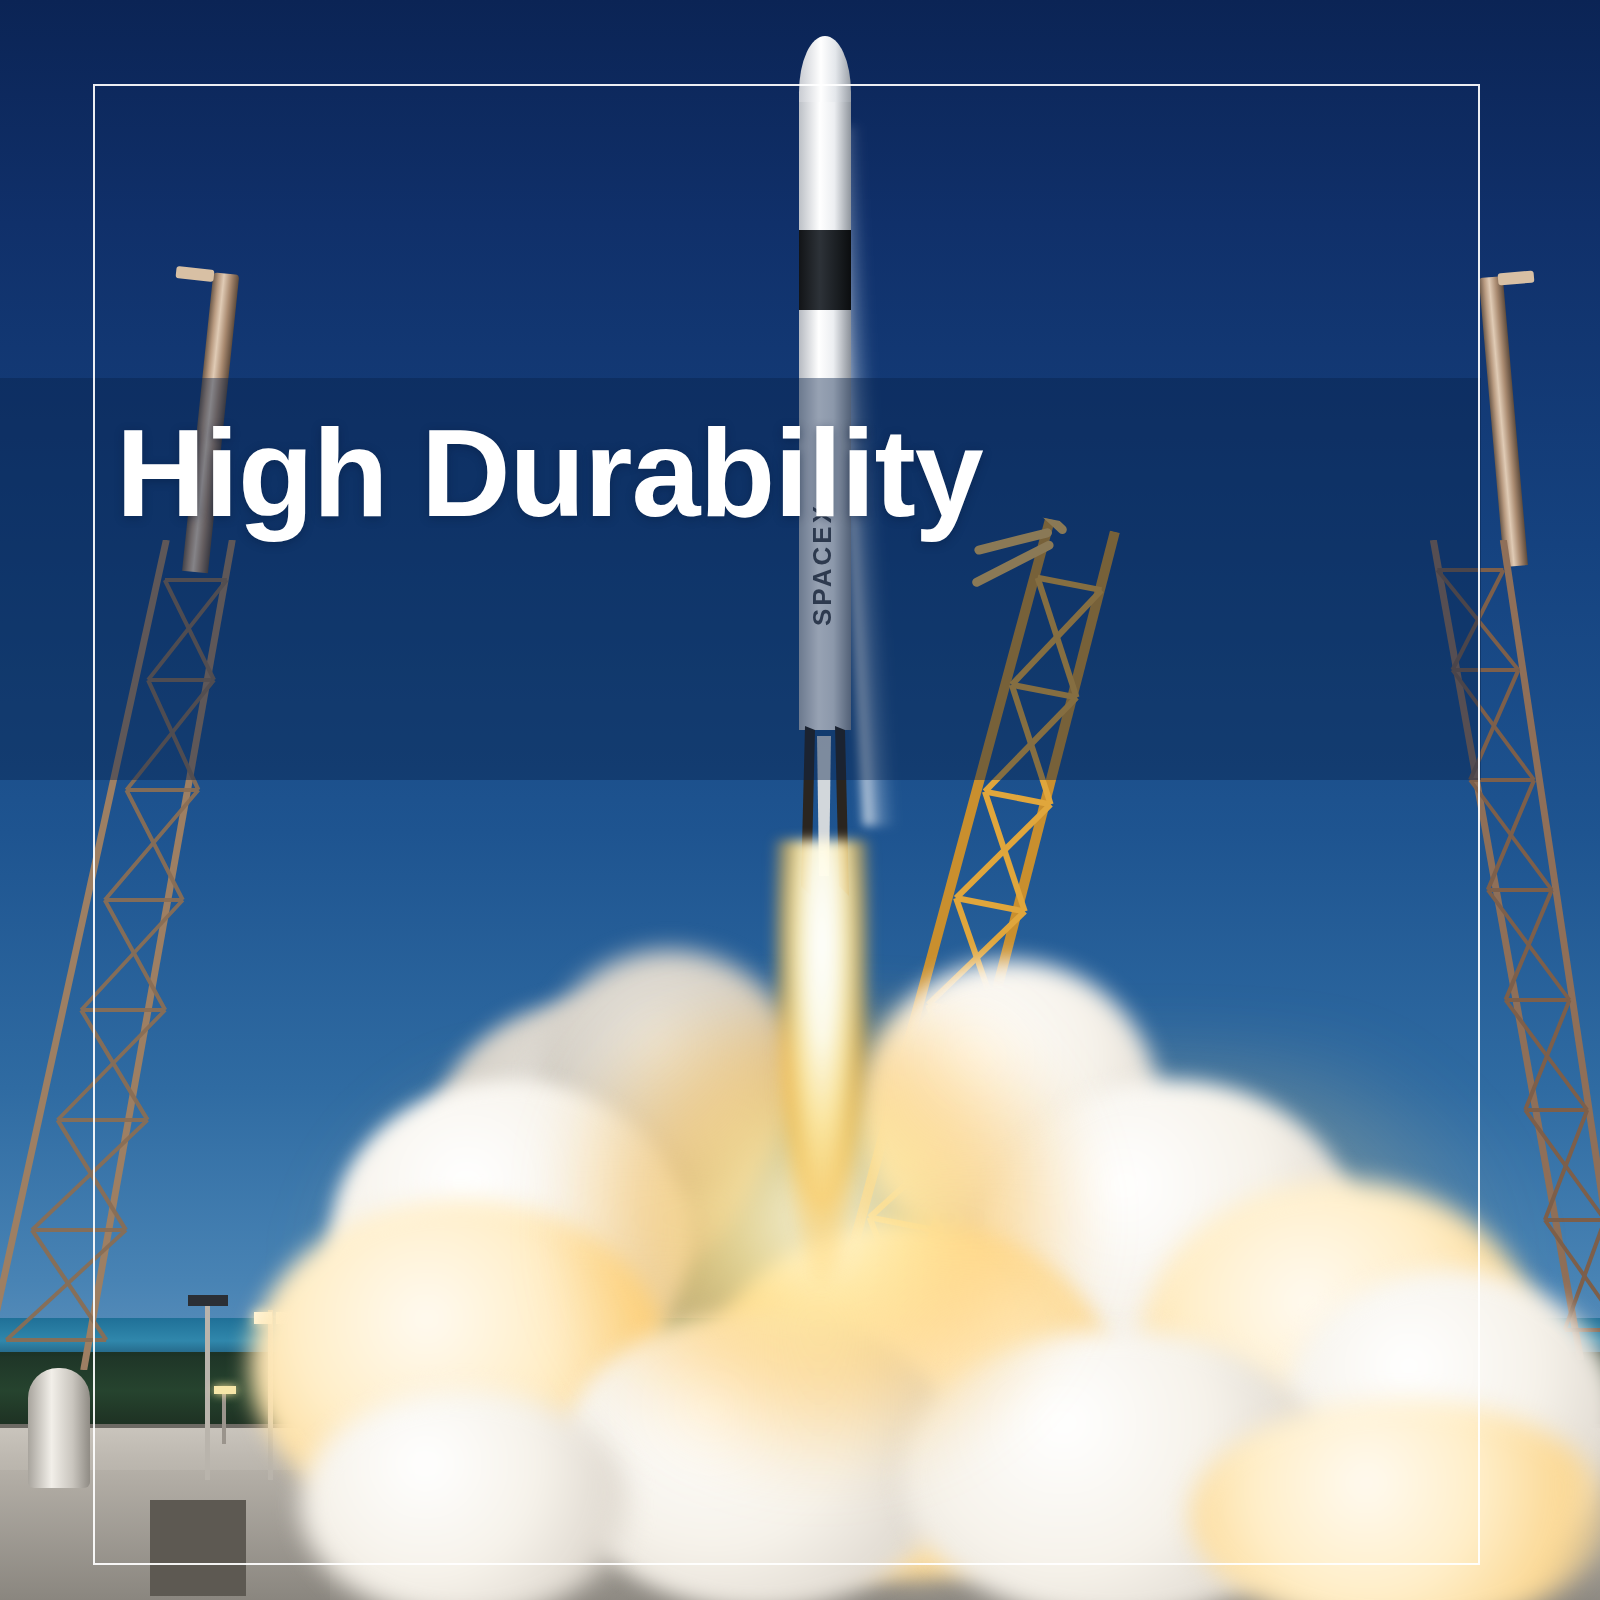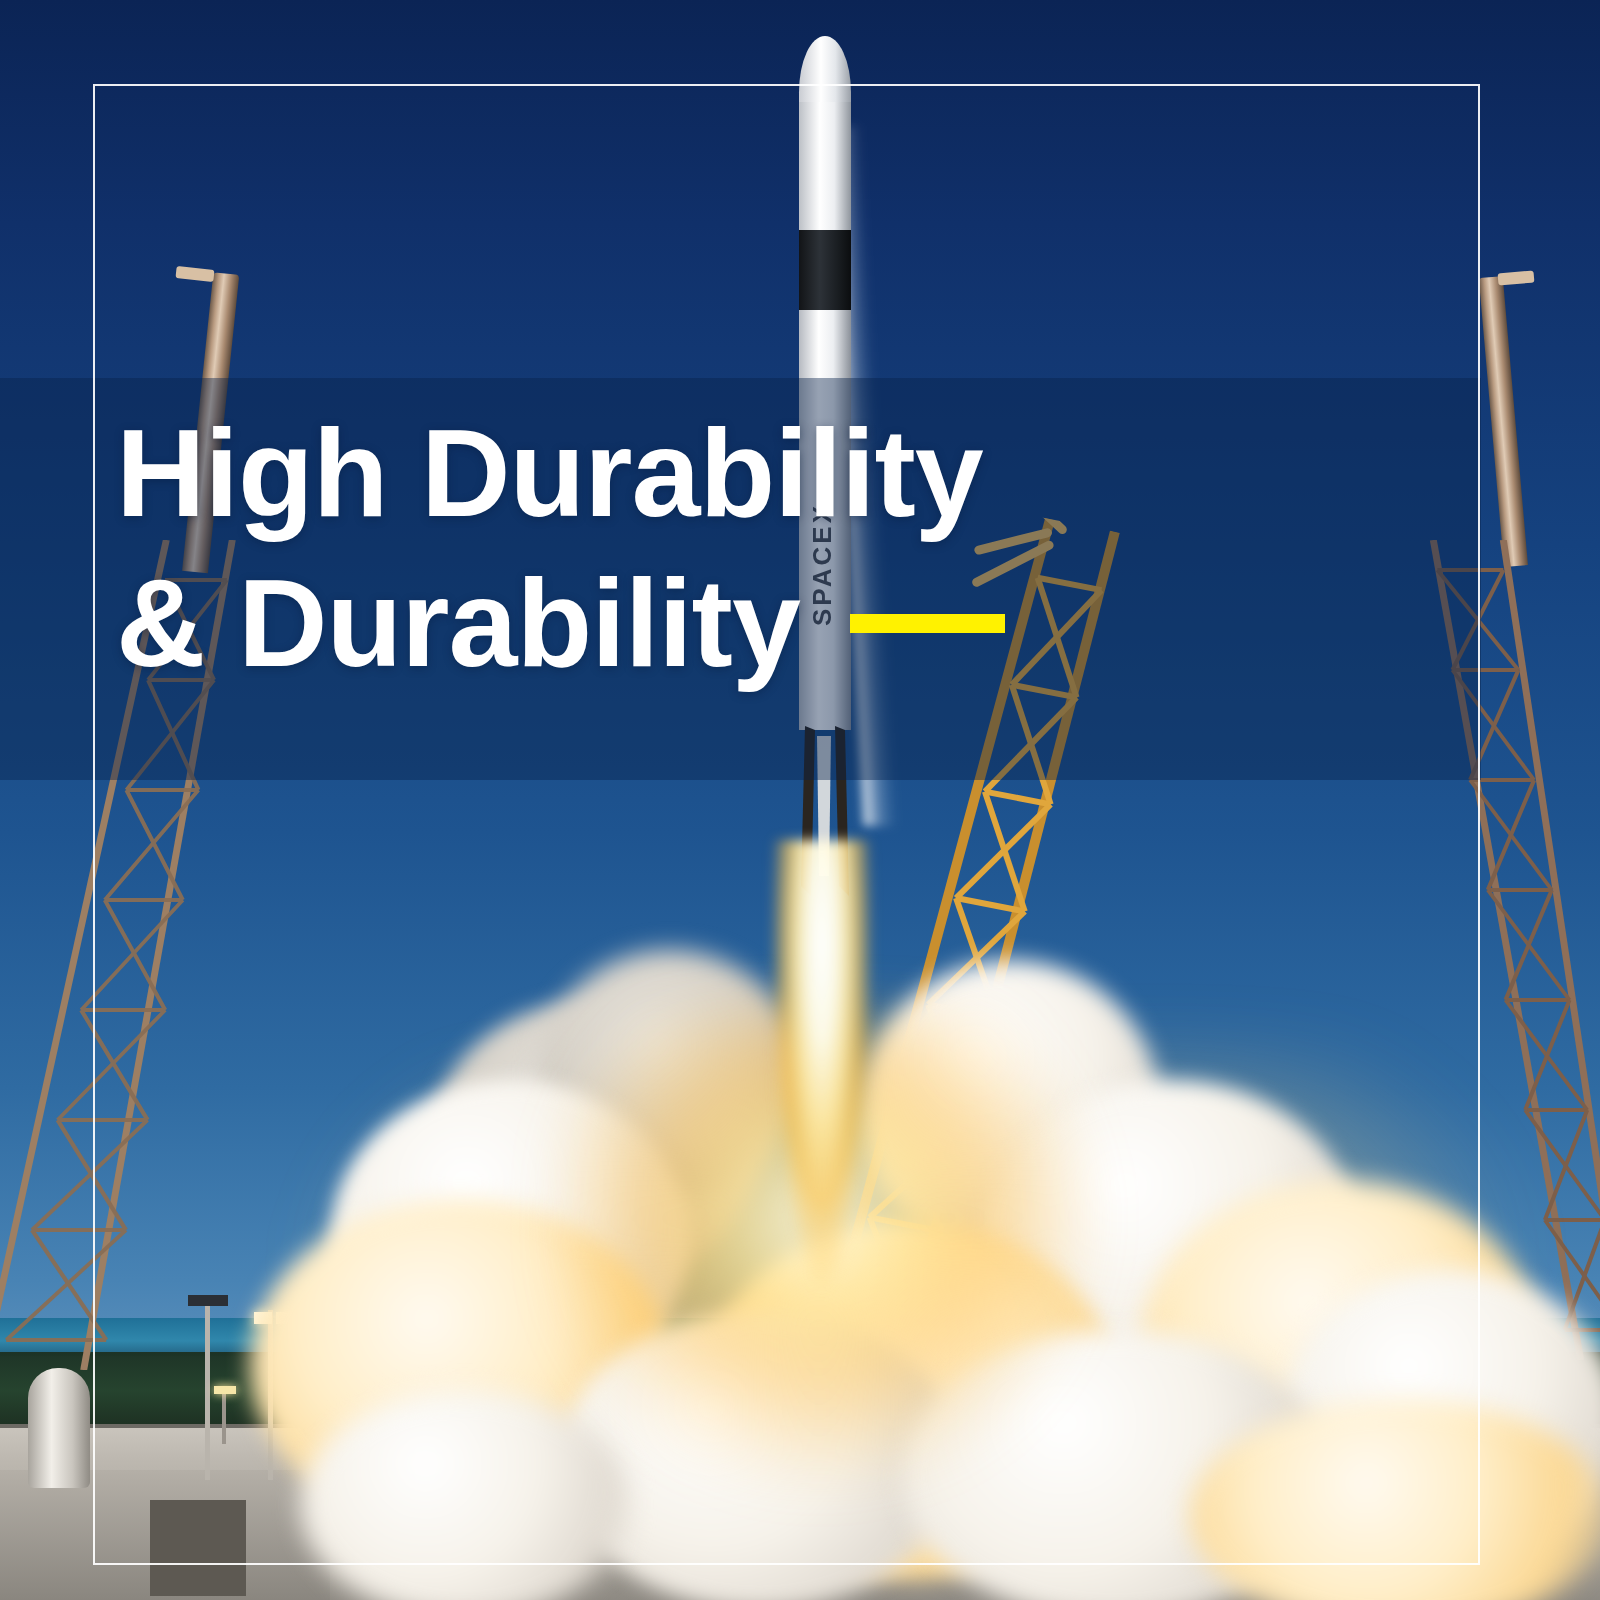--- a/index.html
+++ b/index.html
@@ -473,19 +473,15 @@
     <div class="flame-wide"></div>
     <div class="flame-core"></div>
   </div>
 
   <div class="band"></div>
 
   <div class="frame"></div>
 
   <div class="headline">
     <div>High Durability</div>
-    <div class="line2-wrap">
-      <span>&amp; Durability</span>
-      <span class="dash"></span>
-    </div>
   </div>
 
 </div>
 
 </body></html>

